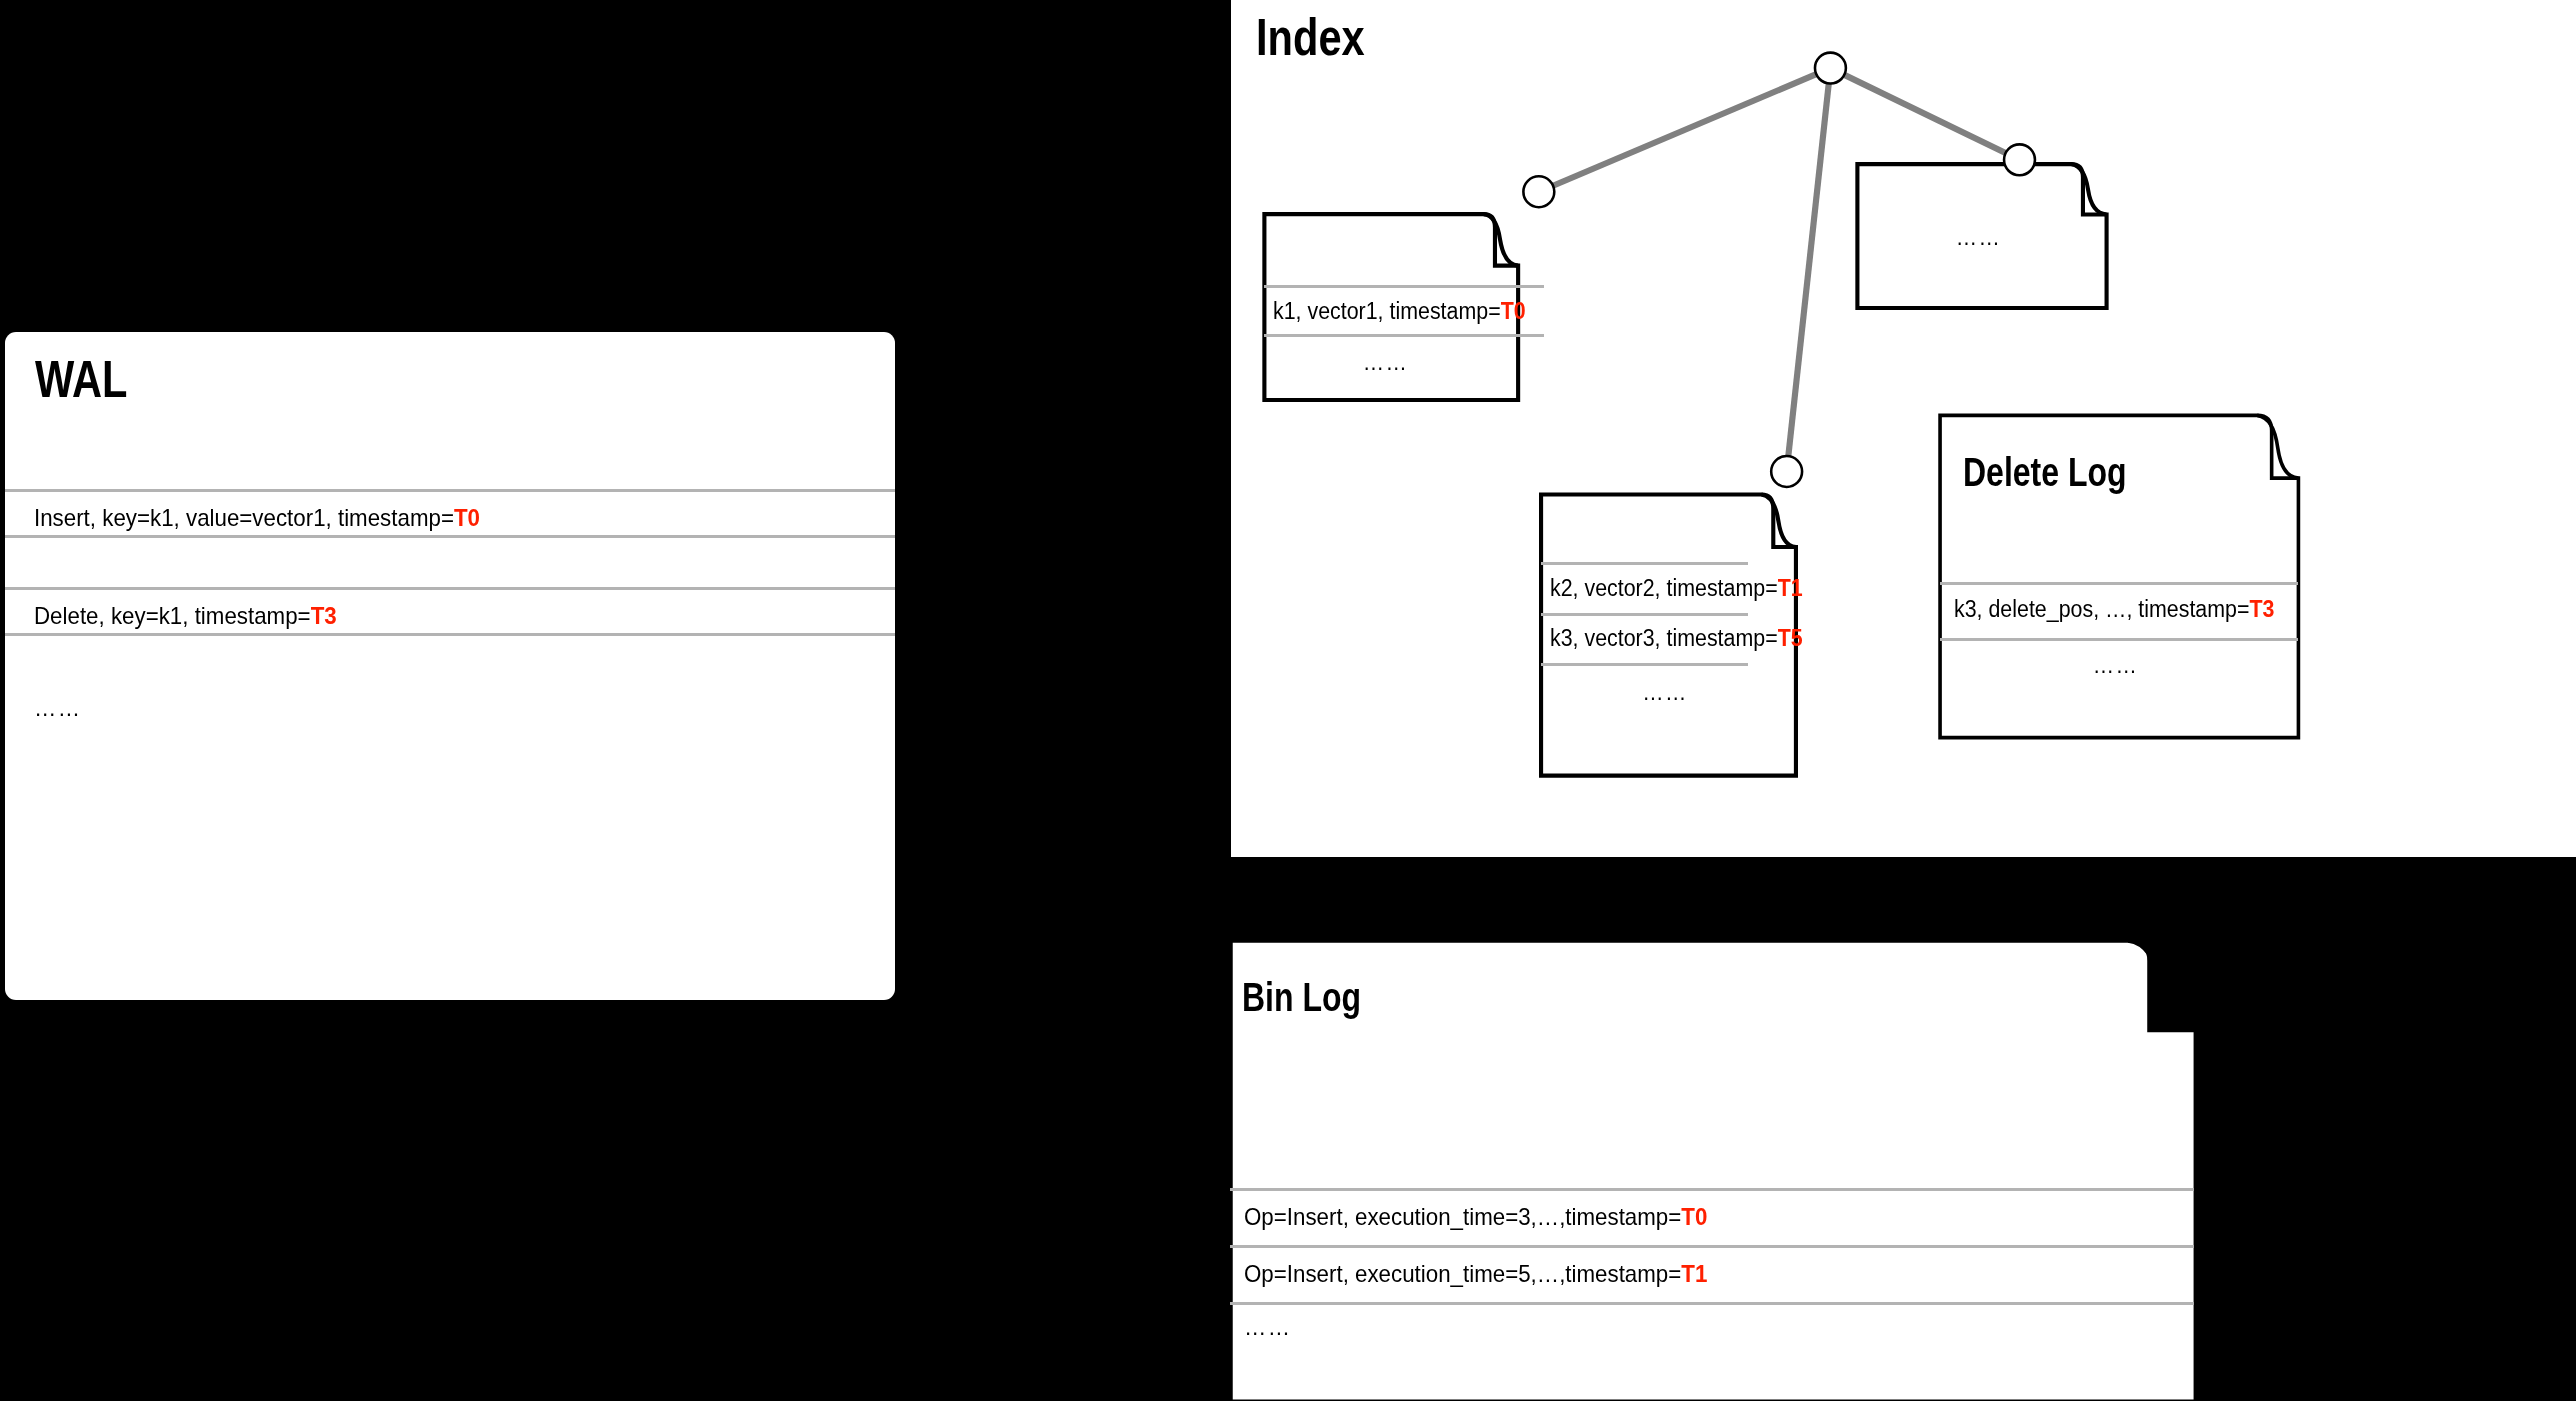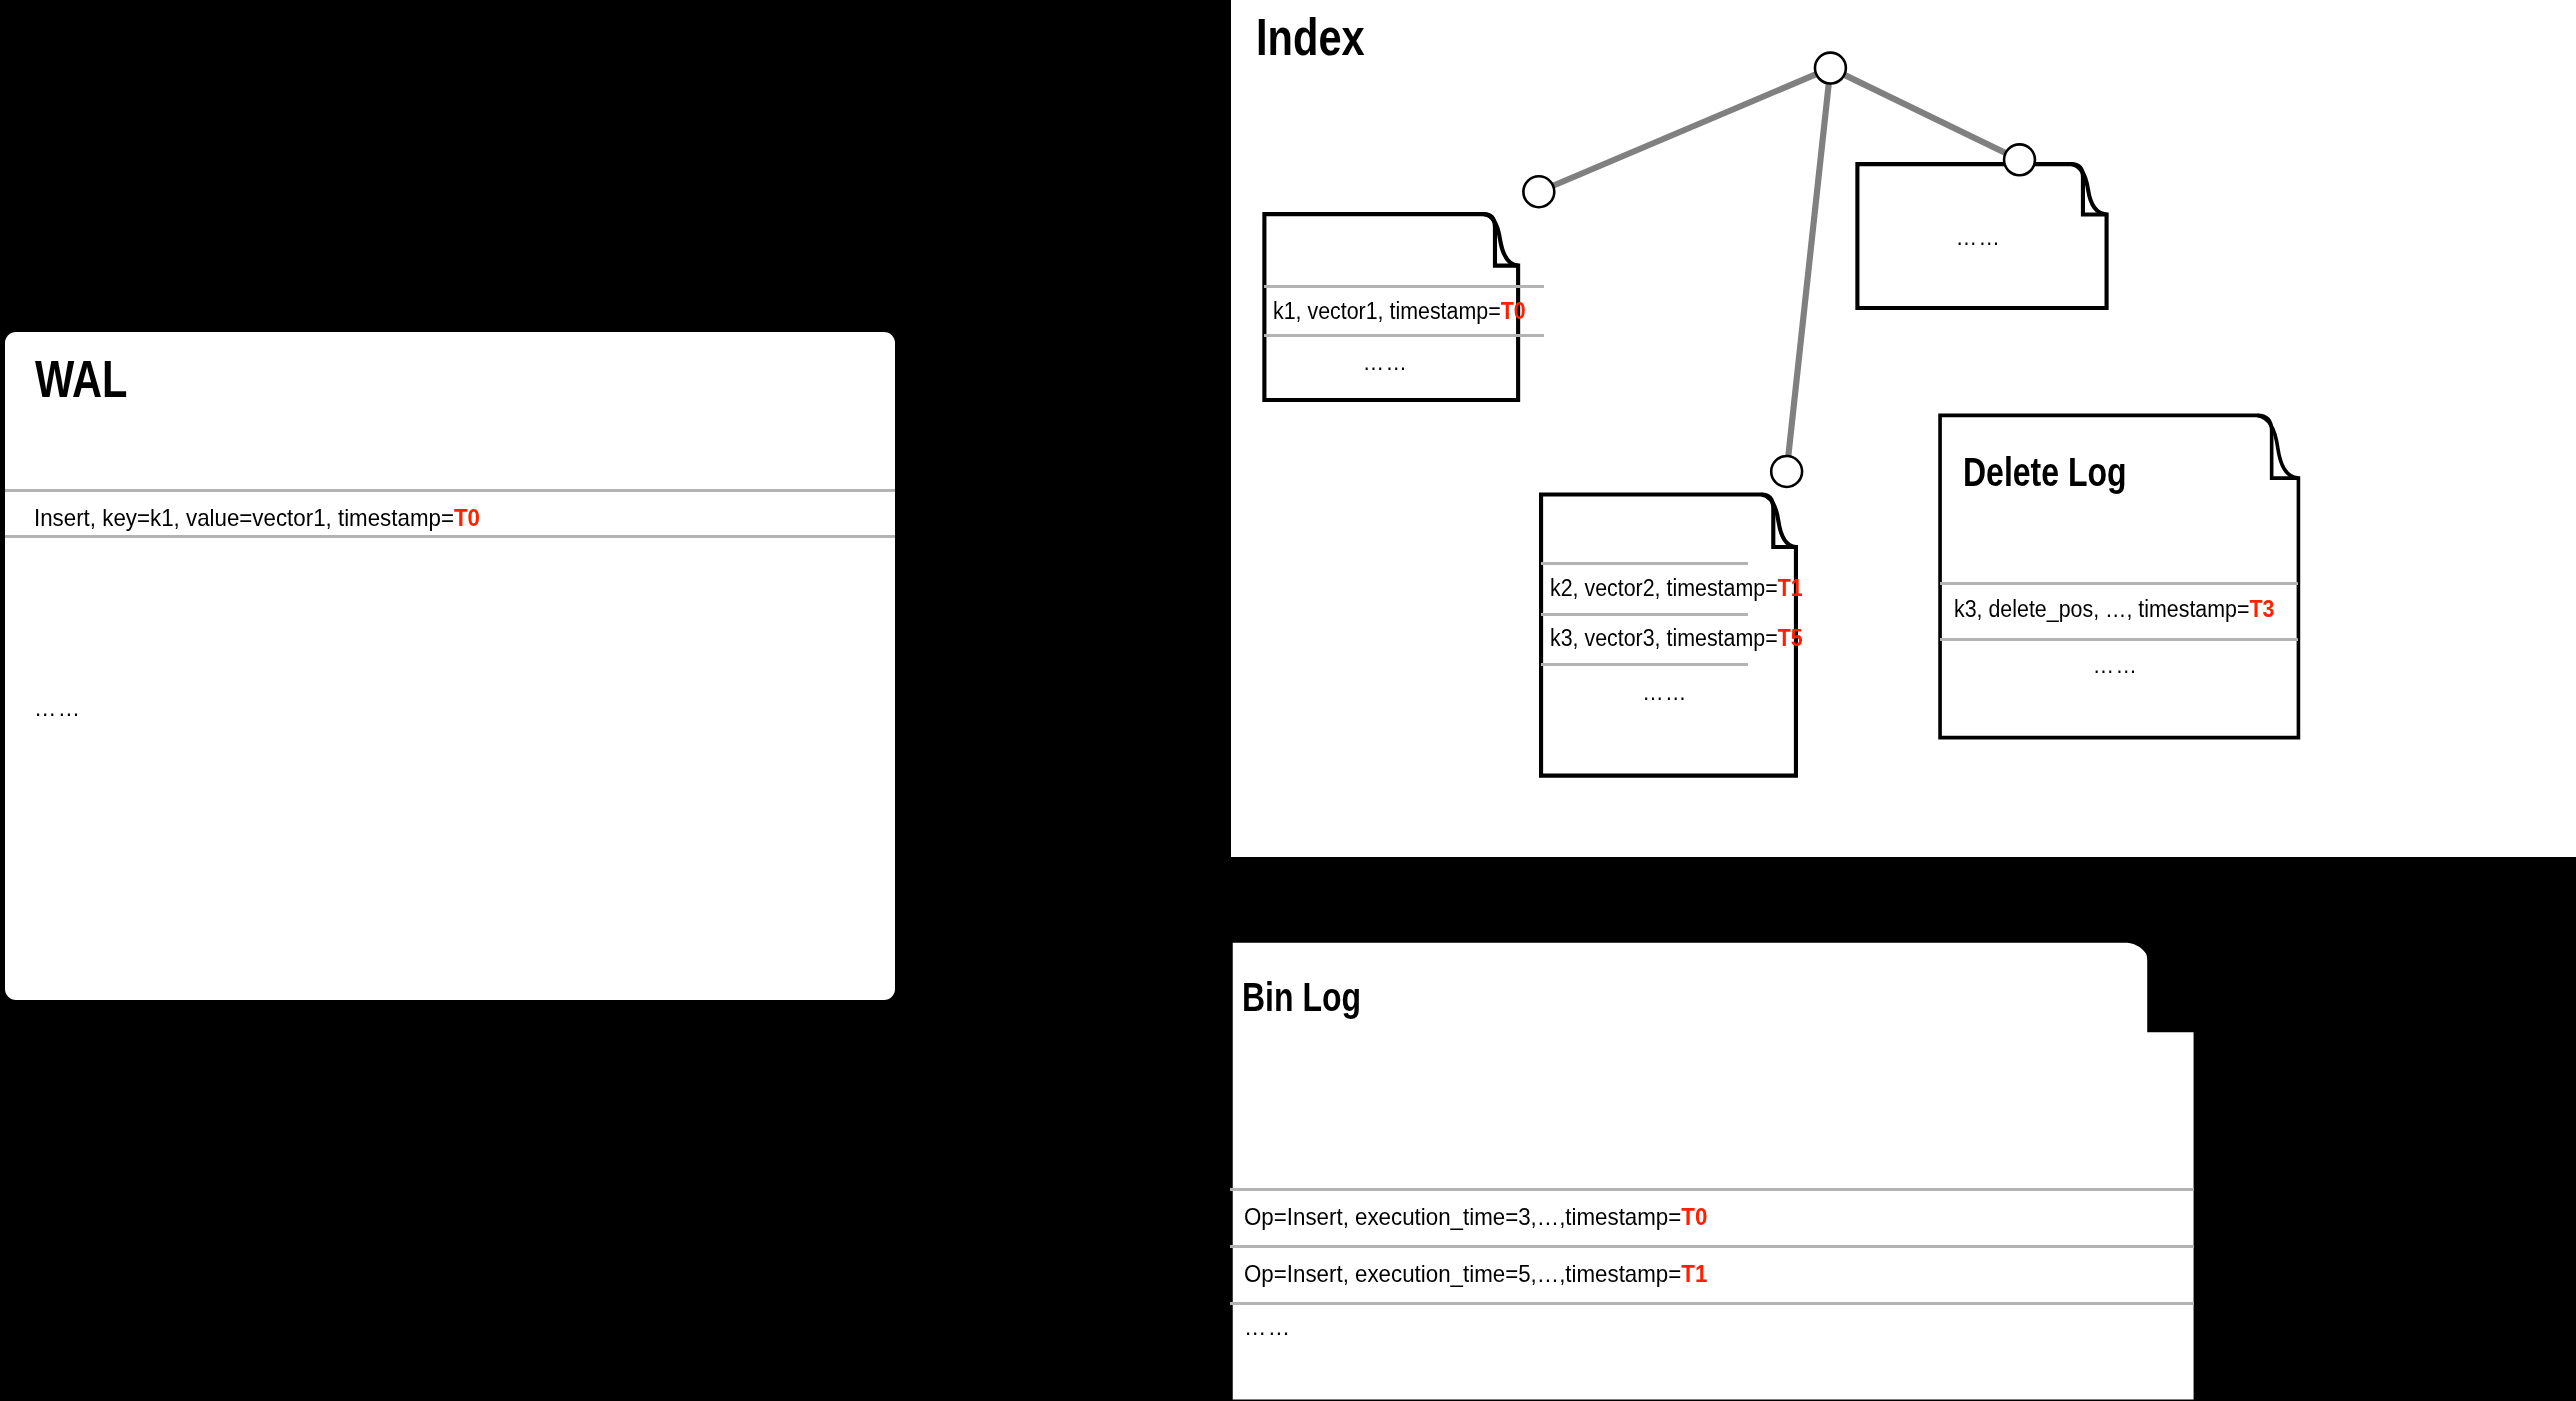--- a/index.html
+++ b/index.html
@@ -41,20 +41,25 @@
 
     <div class="title" style="left:30px;top:20.6px;font-size:52px;line-height:52px;">WAL</div>
 
     <div class="row" style="top:157px;height:49px;text-align:right;">
       <div class="rowtext" style="left:29px;top:12px;font-size:24px;">
         <span>Insert, key=k1, value=vector1, timestamp=</span><span class="ts">T0</span>
       </div>
     </div>
 
 
+    <div class="row" style="top:255px;height:49px;">
+      <div class="rowtext" style="left:29px;top:12px;font-size:24px;">
+        <span>Delete, key=k1, timestamp=</span><span class="ts">T3</span>
+      </div>
+    </div>
 
 
     <div style="position:absolute;left:0;right:0;top:353px;height:49px;">
       <div class="rowtext dots" style="left:29px;top:9.3px;font-size:24px;">……</div>
     </div>
   </div>
 
   <div class="panel" style="left:1231px;top:0px;width:1579px;height:857px;">
 
     <div class="title" style="left:25px;top:11.3px;font-size:52px;line-height:52px;">Index</div>

